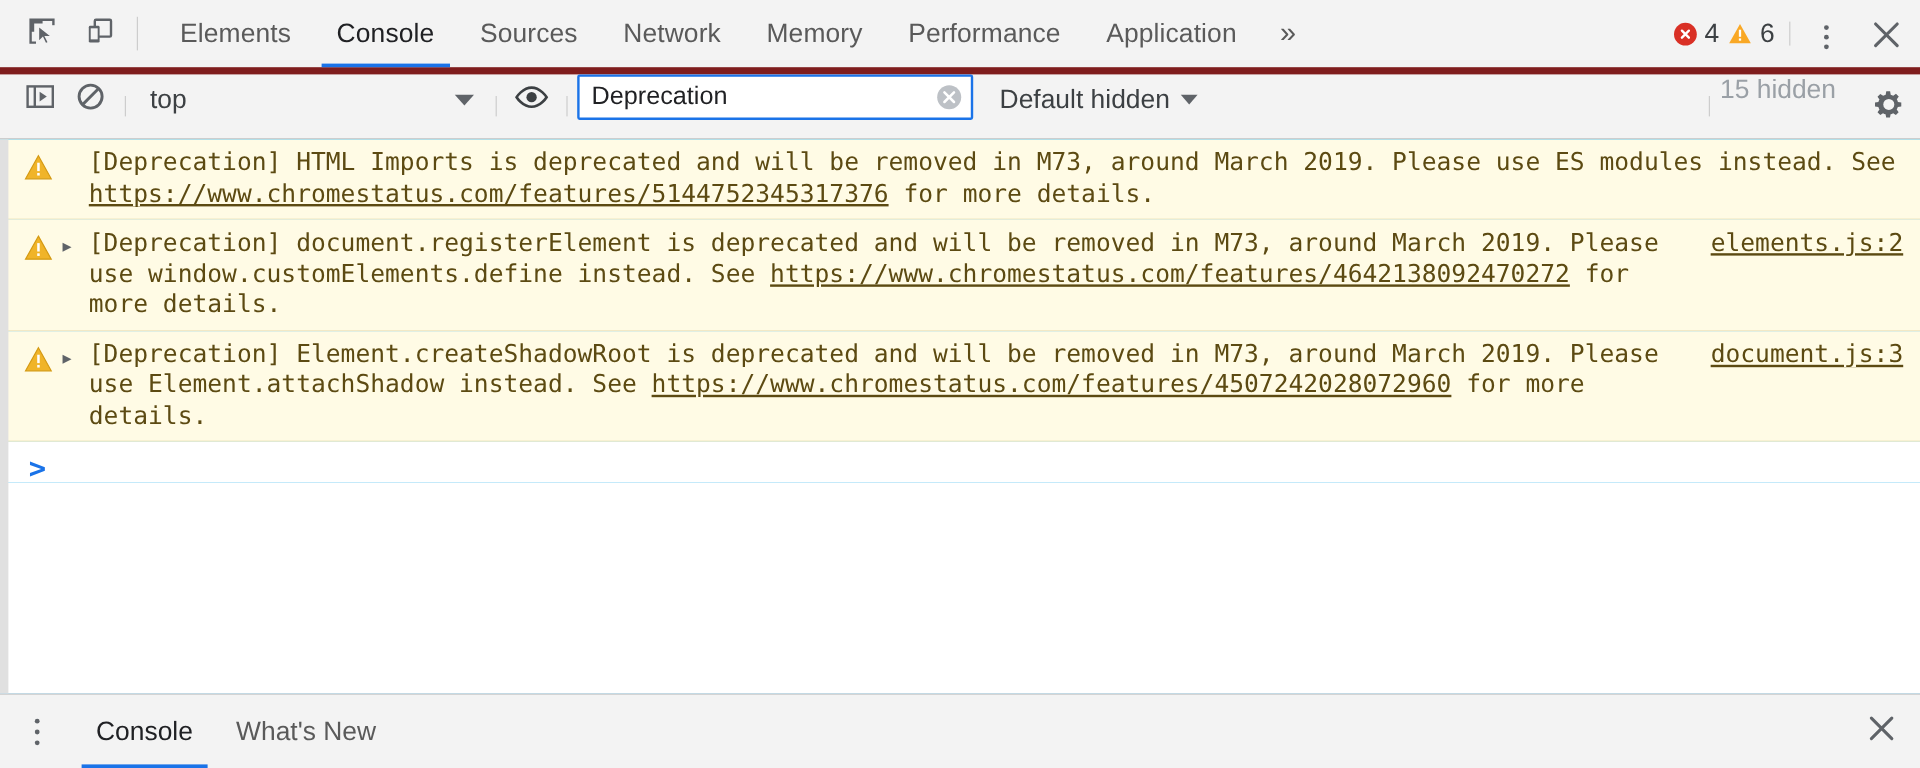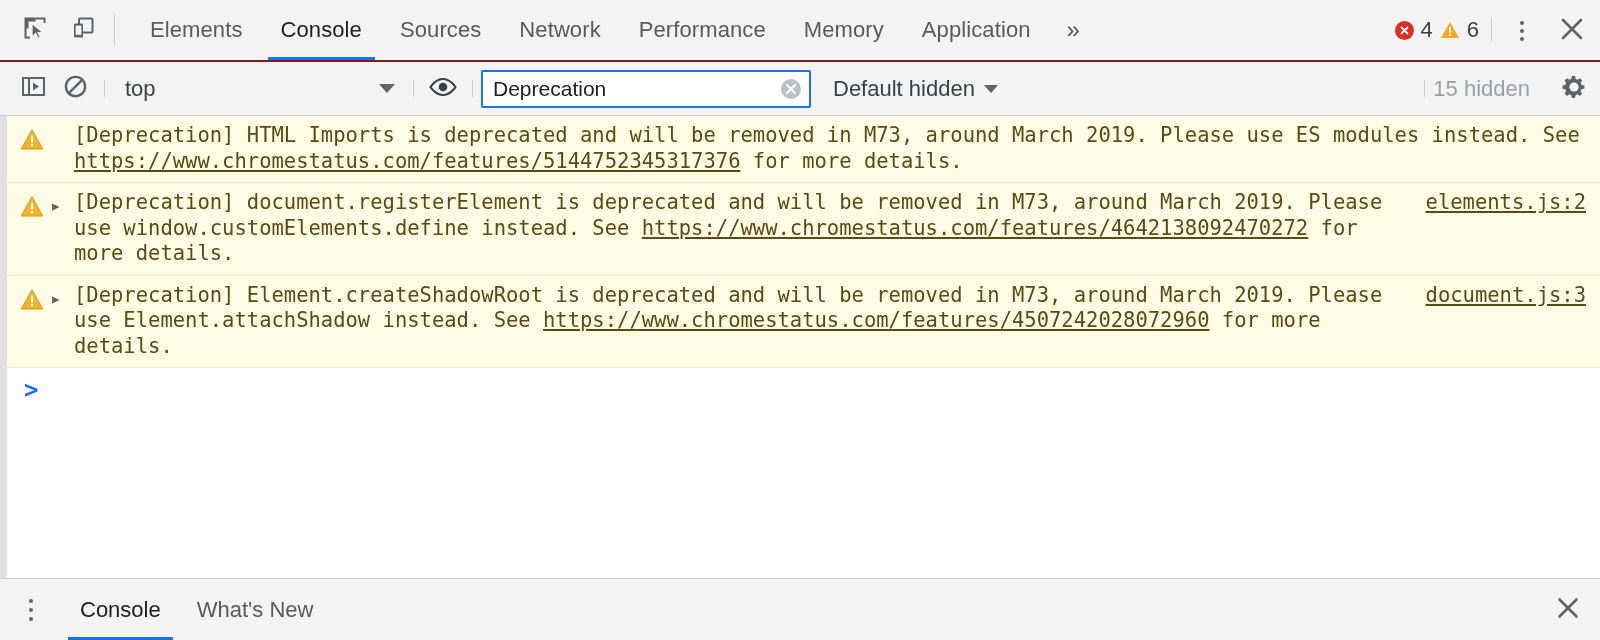--- a/index.html
+++ b/index.html
@@ -22,21 +22,21 @@
     flex-direction: column;
     background: #ffffff;
   }
 
   
   .main-toolbar {
     height: 62px;
     min-height: 62px;
     box-sizing: border-box;
     background: #f3f3f3;
-    border-bottom: 2px solid #7f1d1d;
+    border-bottom: 6px solid #7f1d1d;
     display: flex;
     align-items: stretch;
     position: relative;
   }
   .tb-icon-group {
     display: flex;
     align-items: center;
     padding-left: 14px;
     gap: 6px;
   }
@@ -130,21 +130,21 @@
   }
 
   
   .filter-toolbar {
     height: 54px;
     min-height: 54px;
     box-sizing: border-box;
     background: #f3f3f3;
     border-bottom: 1px solid #cdcdcd;
     display: flex;
-    align-items: center;
+    align-items: flex-start;
     padding-left: 12px;
   }
   .ft-btn {
     width: 42px; height: 42px;
     display:flex; align-items:center; justify-content:center;
     border-radius: 2px;
     cursor: pointer;
     flex: 0 0 auto;
   }
   .ctx-select {
@@ -411,24 +411,24 @@
       <div class="tab selected">
           <span>Console</span>
         </div>
       <div class="tab">
           <span>Sources</span>
         </div>
       <div class="tab">
           <span>Network</span>
         </div>
       <div class="tab">
+          <span>Memory</span>
+        </div>
+      <div class="tab">
           <span>Performance</span>
-        </div>
-      <div class="tab">
-          <span>Memory</span>
         </div>
       <div class="tab">
           <span>Application</span>
         </div>
       <div class="tab more">
           <span>»</span>
         </div>
     </div>
 
     <div class="toolbar-spacer"></div>

